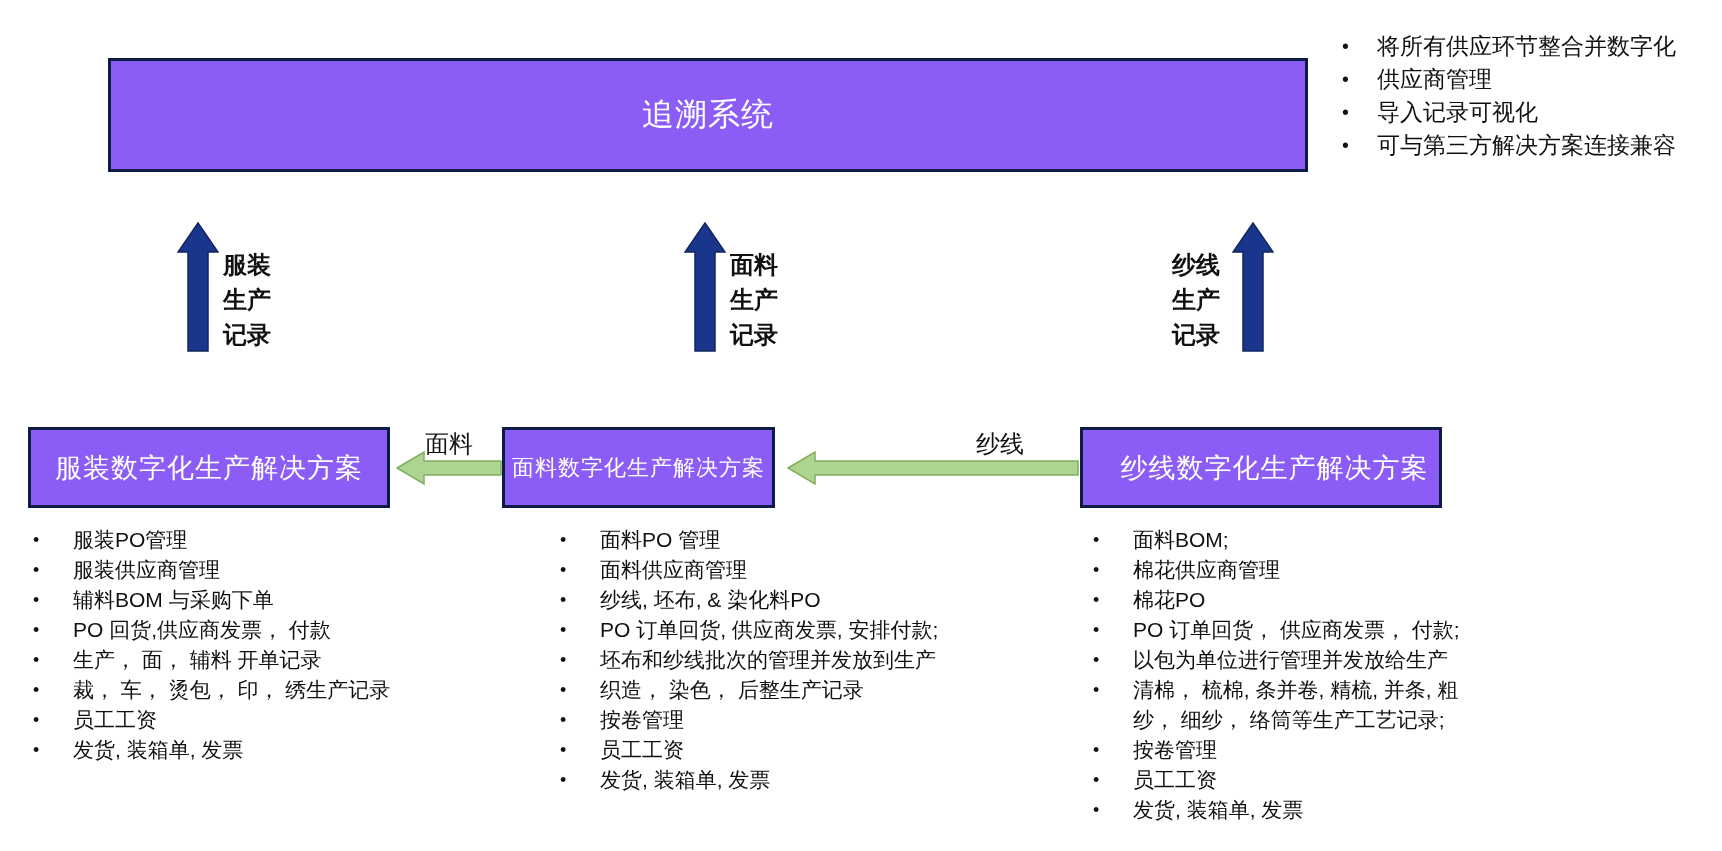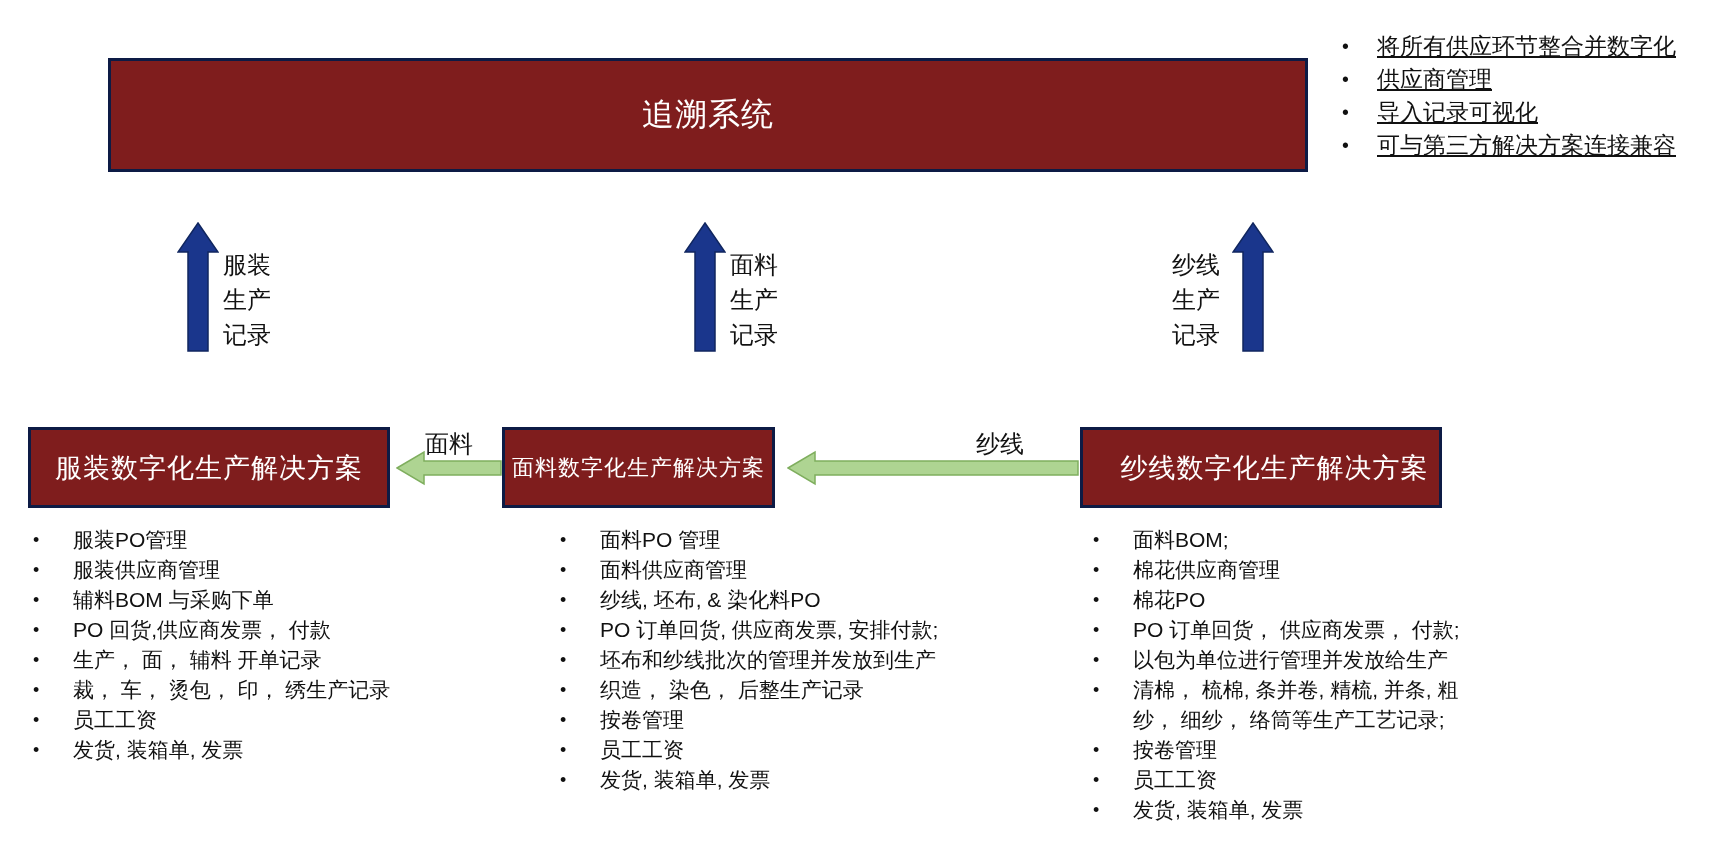--- a/index.html
+++ b/index.html
@@ -1,46 +1,46 @@
 <!DOCTYPE html>
 <html><head>
 <meta charset="utf-8">
 <style>
   html,body { margin:0; padding:0; background:#ffffff; }
   .canvas {
     position:relative; width:1722px; height:851px; background:#ffffff;
     font-family:"Liberation Sans", sans-serif; color:#111111; overflow:hidden;
   }
   .bluebox {
-    position:absolute; background:#7f1d1d; border:3px solid #0d1b45;
+    position:absolute; background:#8b5cf6; border:3px solid #0d1b45;
     color:#ffffff; display:flex; align-items:center; justify-content:center;
     box-sizing:border-box; text-align:center; letter-spacing:1px;
   }
   #title-box { left:108px; top:58px; width:1200px; height:114px; font-size:32px; }
   #sol-0 { left:28px;   top:427px; width:362px; height:81px; font-size:27px;align-items:center; }
   #sol-1 { left:502px;  top:427px; width:273px; height:81px; font-size:22px; }
   #sol-2 { left:1080px; top:427px; width:362px; height:81px; font-size:27px;padding-left:27px; }
 
   ul.blist { list-style:none; margin:0; padding:0; position:absolute; font-size:21px; line-height:30px; }
   ul.blist li { position:relative; padding-left:43px; }
   ul.blist li::before { content:"•"; position:absolute; left:3px; top:0; font-size:0.85em; }
 
   #benefits { left:1340px; top:30px; width:378px; font-size:23px; line-height:33px; }
-  #benefits li { padding-left:37px;text-decoration:underline; }
+  #benefits li { padding-left:37px; }
   #benefits li::before { left:2px; }
 
   #list-0 { left:30px;   top:525px; width:440px; }
   #list-1 { left:557px;  top:525px; width:440px; }
   #list-2 { left:1090px; top:525px; width:375px; }
 
   .uparrow { position:absolute; top:222px; width:42px; height:130px; }
   #up-0 { left:177px; } #up-1 { left:684px; } #up-2 { left:1232px; }
 
   .uplabel { position:absolute; top:247px; font-size:24px; line-height:35px; color:#111; }
-  .uplabel span { display:block; }
+  .uplabel span { display:block;font-weight:bold; }
   #uplabel-0 { left:223px; }
   #uplabel-1 { left:730px; }
   #uplabel-2 { left:1140px; width:80px; text-align:right; }
 
   .flow-svg { position:absolute; top:448px; height:40px; }
   #flow-0 { left:396px; width:106px; }
   #flow-1 { left:787px; width:292px; }
 
   .flowlabel { position:absolute; top:428px; font-size:24px; color:#111; }
   #flowlabel-0 { left:396px; width:106px; text-align:center; }

